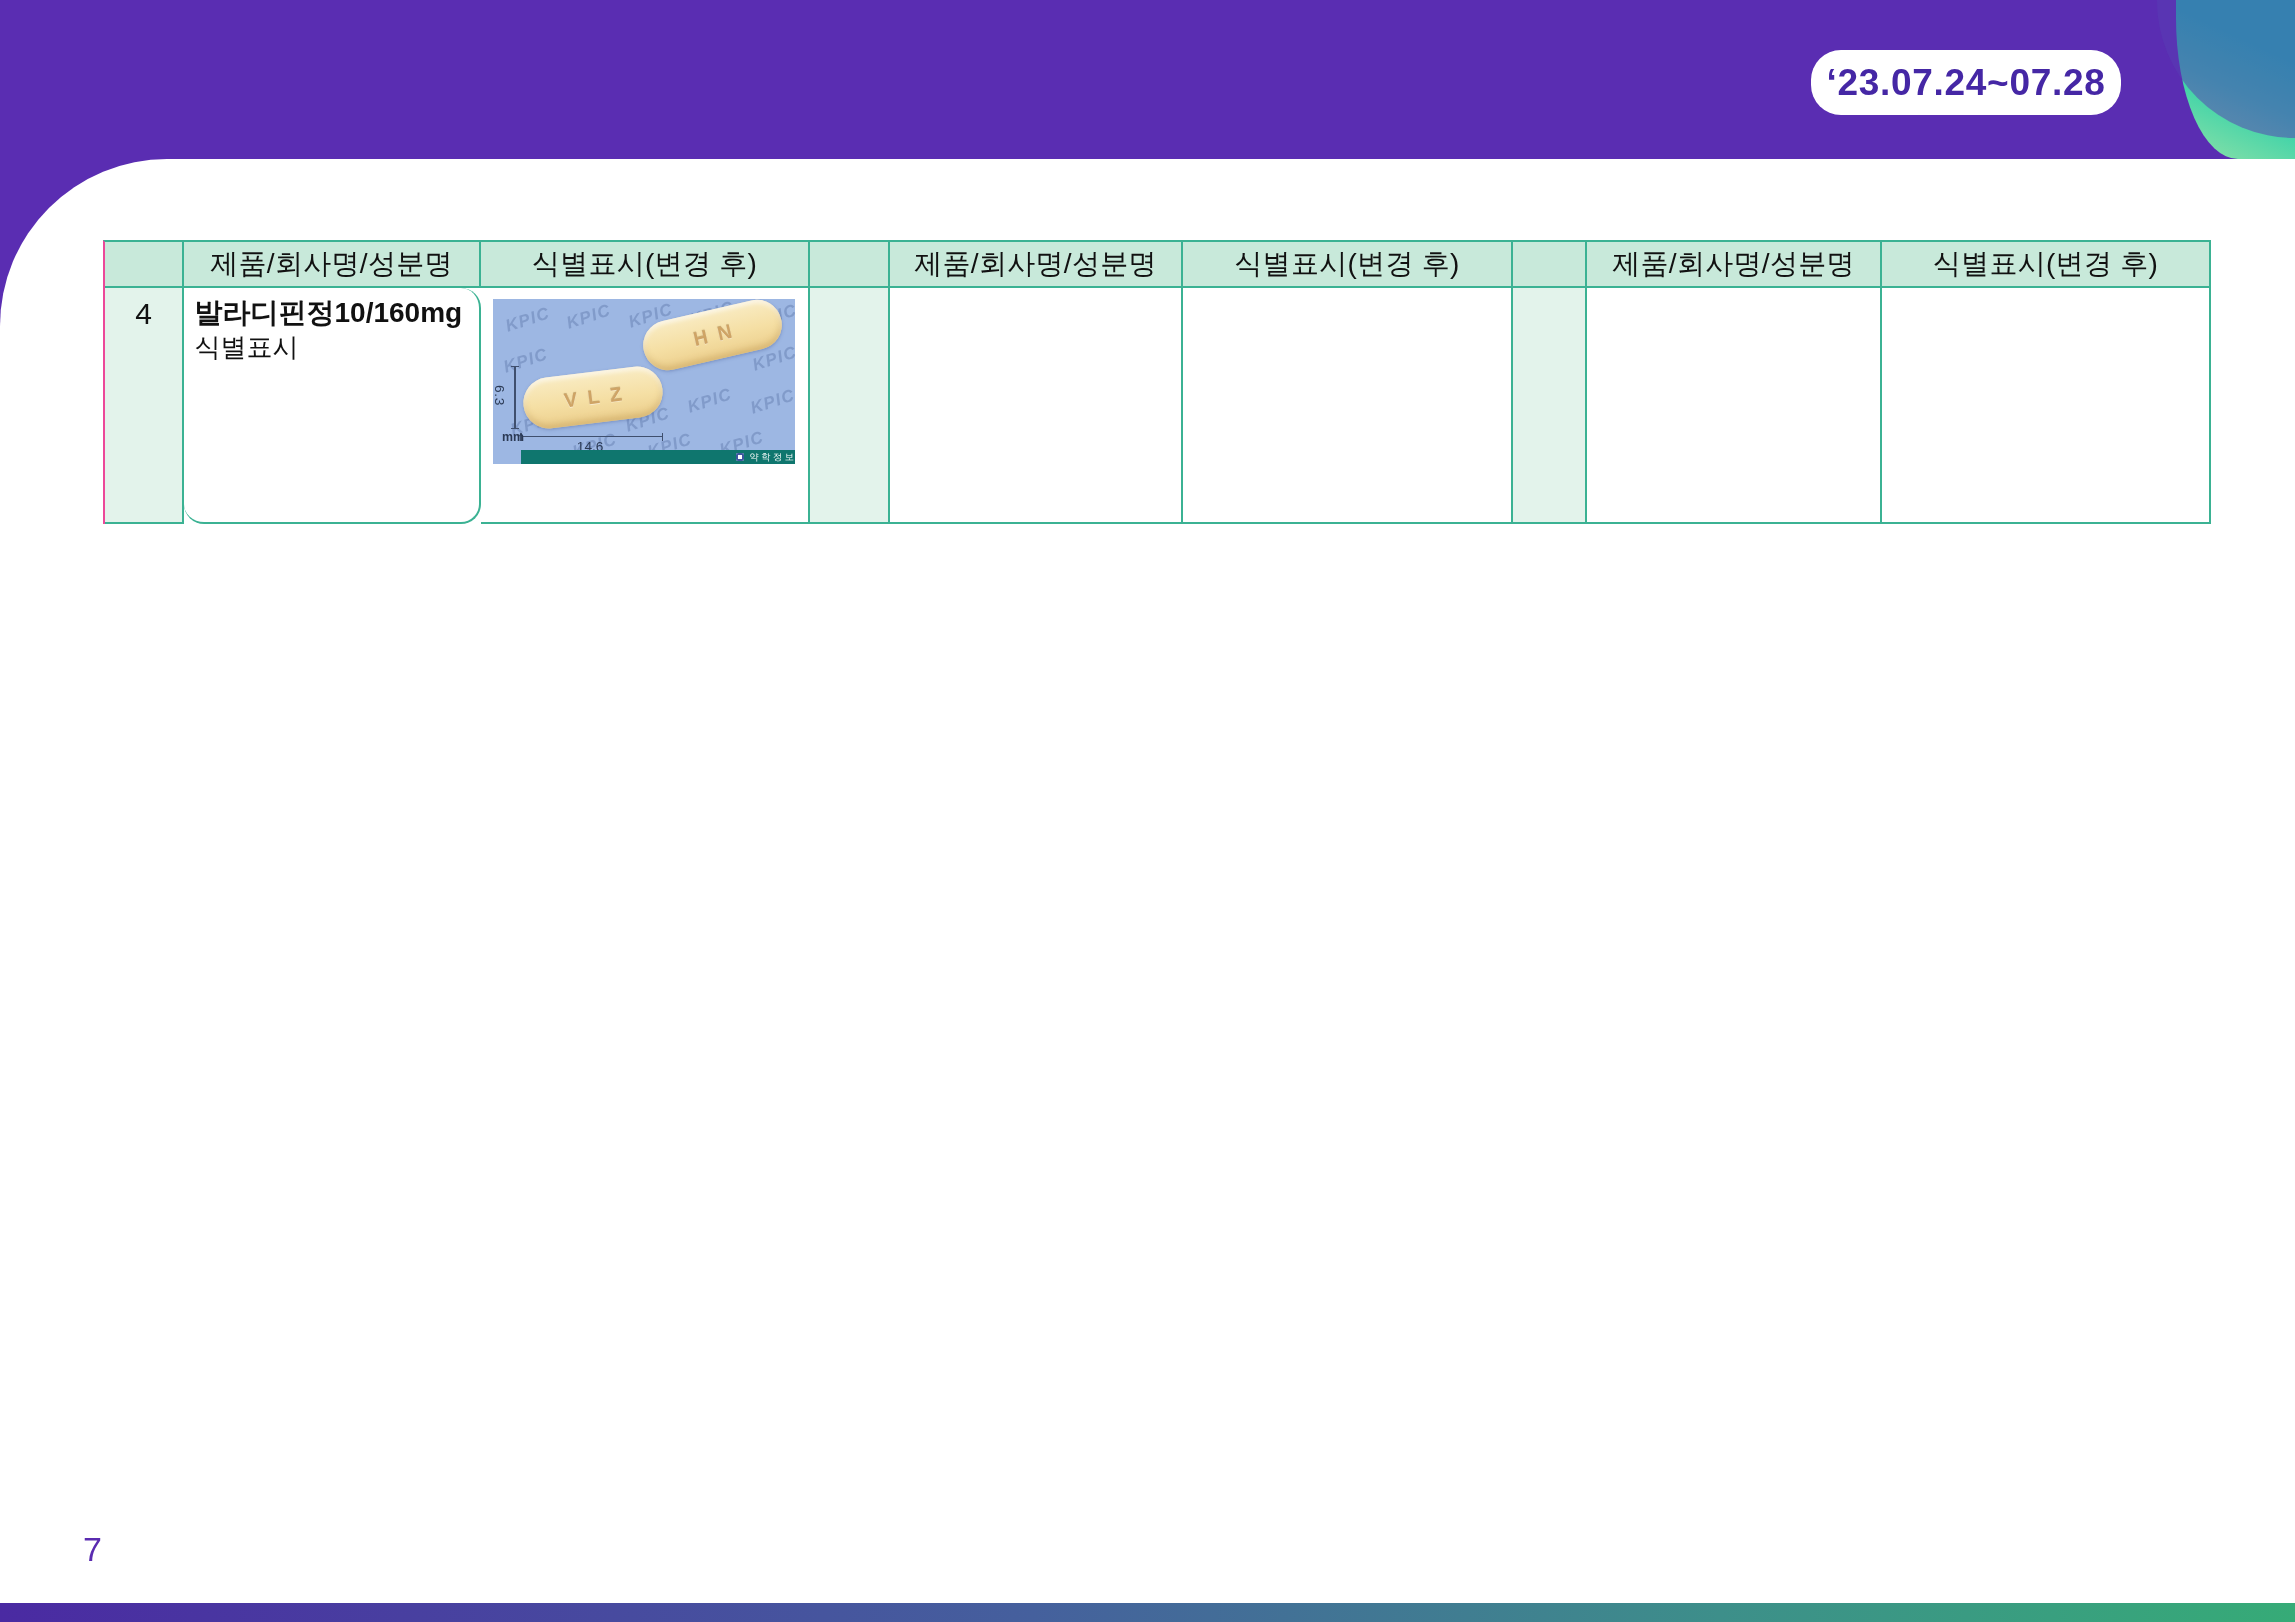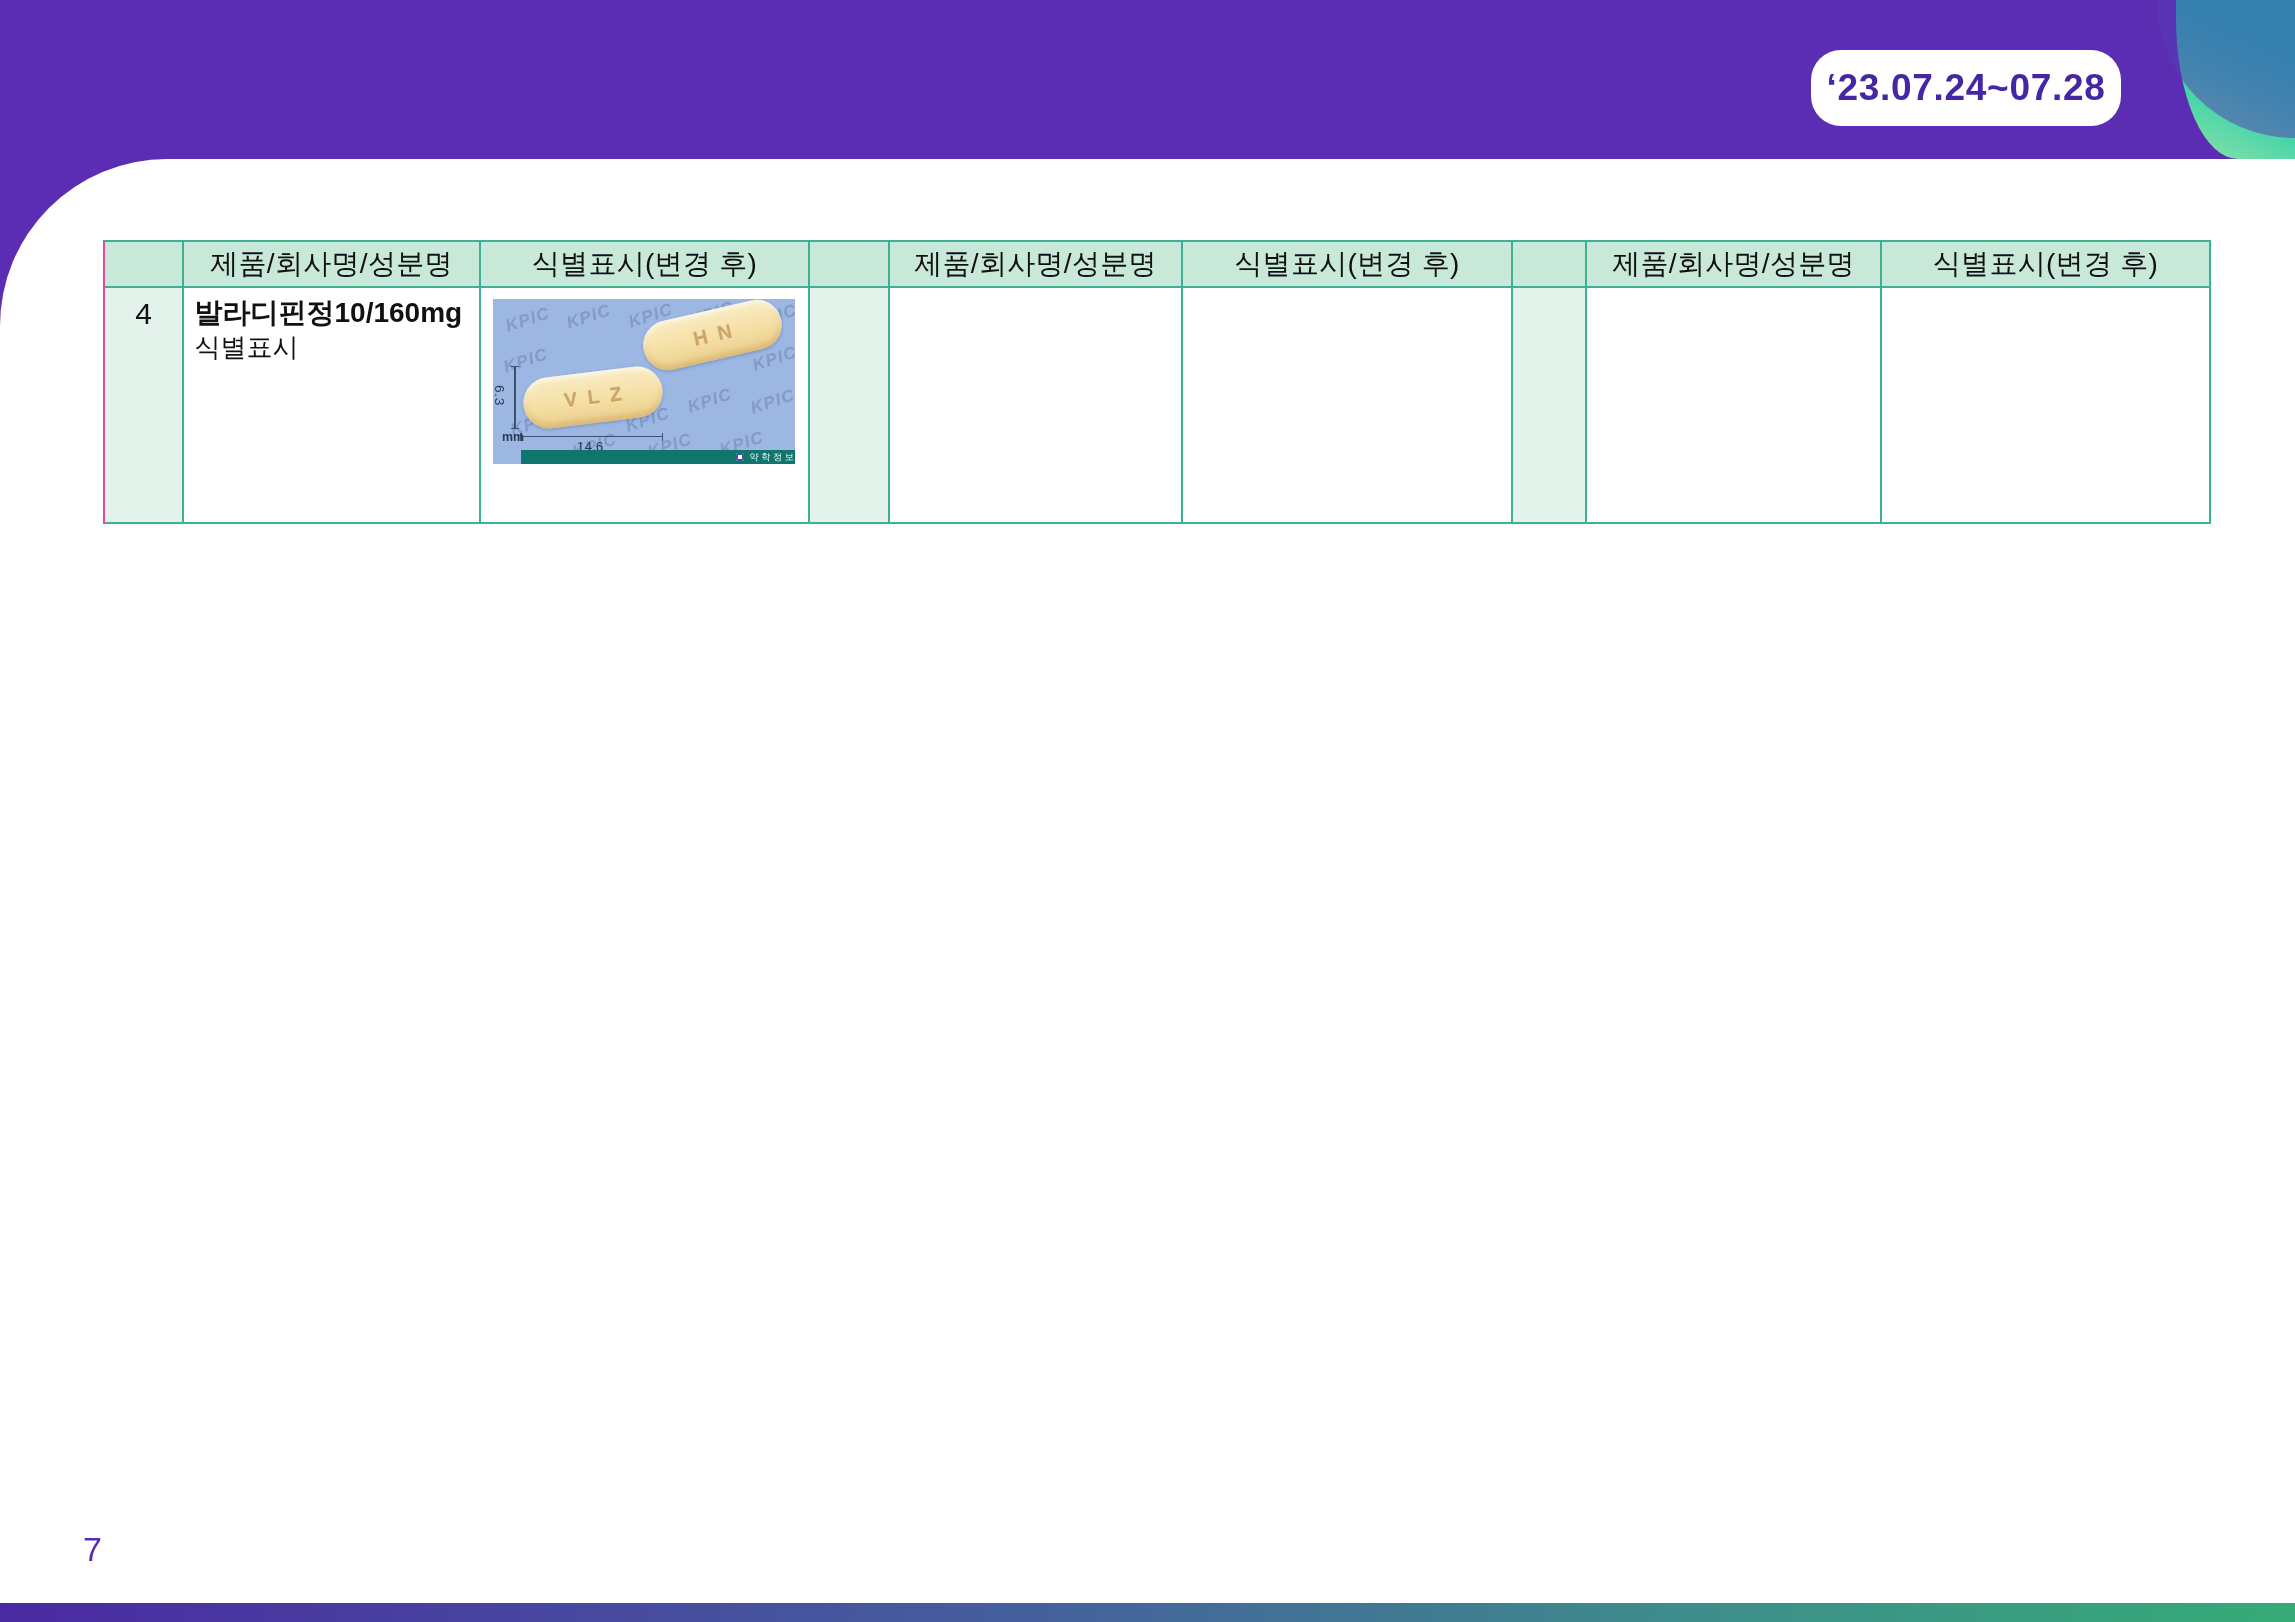--- a/index.html
+++ b/index.html
@@ -20,21 +20,21 @@
   .corner-overlay{
     position:absolute;right:-137px;top:-137px;width:275px;height:275px;
     border-radius:50%;background:rgba(88,62,180,0.52);
   }
   .page-title{
     position:absolute;left:131px;top:41px;
     font-family:"Liberation Serif","DejaVu Serif",serif;
     font-weight:bold;font-size:54px;line-height:1;color:#ffffff;letter-spacing:1.3px;
   }
   .date-badge{
-    position:absolute;left:1811px;top:50px;width:310px;height:76px;
+    position:absolute;left:1811px;top:50px;width:310px;height:65px;
     background:#ffffff;border-radius:30px;
     display:flex;align-items:center;justify-content:center;
     font-weight:bold;font-size:37px;color:#4527a5;letter-spacing:0.7px;
   }
   
   .corner-patch{position:absolute;left:0;top:159px;width:196px;height:196px;background:#5a2db2;z-index:1;}
   .content-panel{
     position:absolute;left:0;top:159px;width:2295px;height:1464px;
     background:#ffffff;border-top-left-radius:167px;z-index:2;
   }
@@ -47,21 +47,21 @@
     border-top:2px solid #3bb293;border-left:2px solid #ec4899;
     font-size:26px;color:#111111;
   }
   .cell{border-right:2px solid #3bb293;border-bottom:2px solid #3bb293;box-sizing:border-box;}
   .cell.head{background:#c8e9da;display:flex;align-items:center;justify-content:center;
     font-size:28px;letter-spacing:0.3px;}
   .cell.light{background:#e3f3eb;}
   .cell.white{background:#ffffff;}
   .cell.num{display:flex;justify-content:center;align-items:flex-start;
     padding-top:9.2px;font-size:30px;}
-  .cell.product{padding:7.9px 10.5px;line-height:1.24;}
+  .cell.product{padding:7.9px 10.5px;line-height:1.24;border-radius:20px;}
   .product-name{font-weight:bold;font-size:28px;}
   .company-name{font-size:26px;}
   .ingredient{margin-top:35px;font-size:26px;text-align:justify;line-height:1.24;}
   
   .pill-figure{
     position:relative;margin:11px 0 0 11.8px;width:302px;height:165px;
     background:#9db7e3;overflow:hidden;
   }
   .wm-layer{position:absolute;inset:0;}
   .wm{

